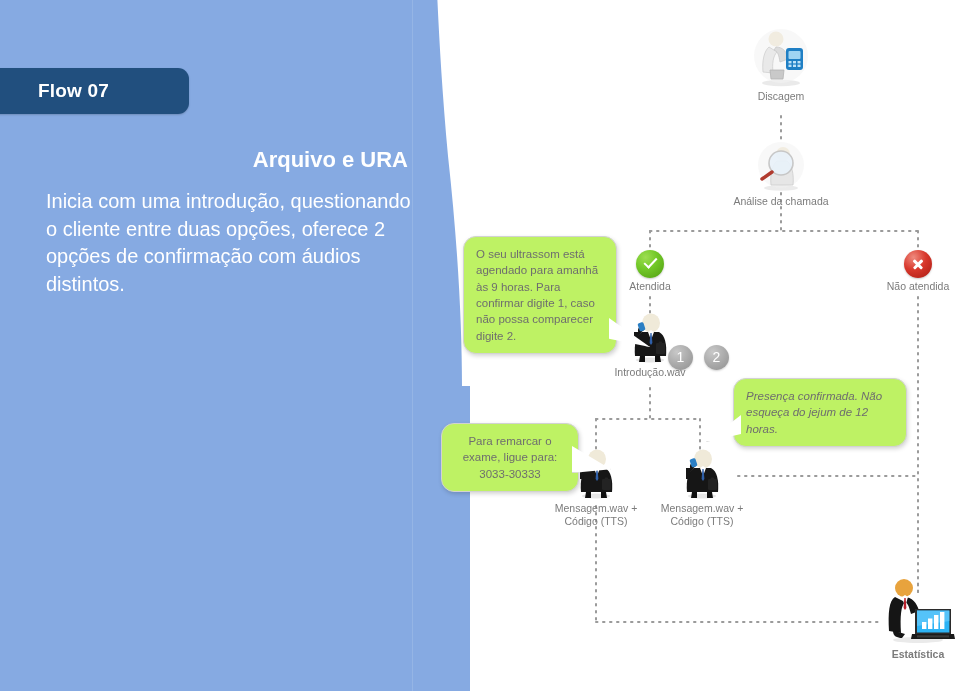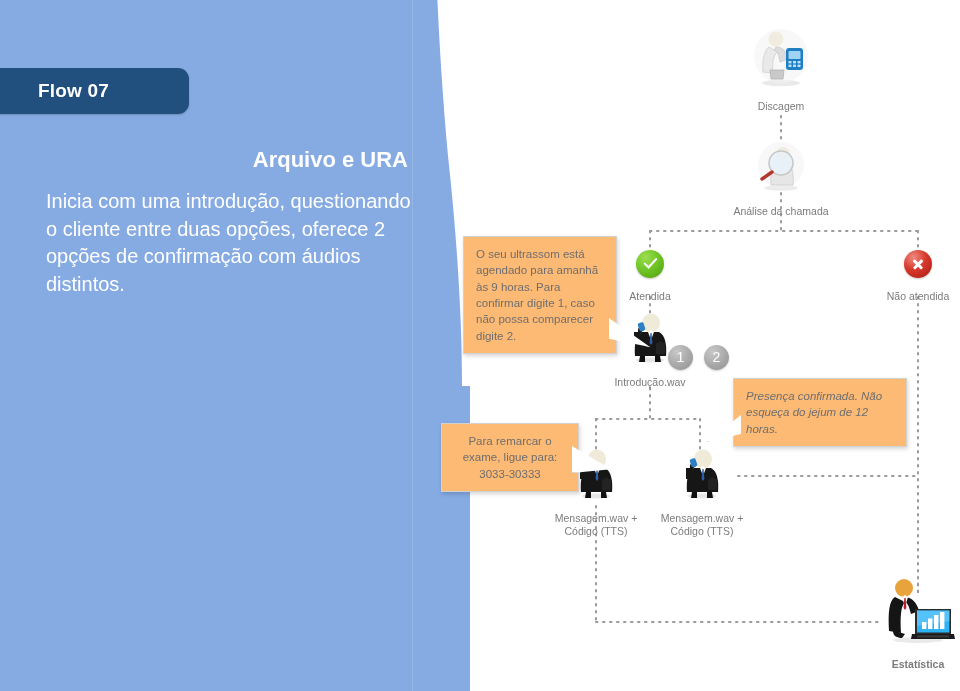--- a/index.html
+++ b/index.html
@@ -117,21 +117,21 @@
   .node {
     position: absolute;
     z-index: 7;
     text-align: center;
   }
   .node-caption {
     font-size: 10.5px;
     color: #7b7b7b;
     white-space: nowrap;
     line-height: 1.25;
-    margin-top: 12px;
+    margin-top: 2px;
   }
   .node-caption.wrap { white-space: normal; }
 
   
   .status-circle {
     width: 28px;
     height: 28px;
     border-radius: 50%;
     margin: 0 auto;
     position: relative;
@@ -177,23 +177,23 @@
     color: #ffffff;
     font-size: 14px;
     line-height: 25px;
     text-align: center;
     box-shadow: 0 1px 2px rgba(0,0,0,0.18);
   }
 
   
   .bubble {
     position: absolute;
-    background: #fdba74;
+    background: #bef264;
     border: 1px solid #d2d2d2;
-    border-radius: 0;
+    border-radius: 13px;
     box-shadow: 1px 2px 4px rgba(0,0,0,0.17);
     color: #6e6e6e;
     font-size: 11.5px;
     line-height: 1.42;
     padding: 9px 12px;
     z-index: 9;
   }
 
   
   .bubble-audio { left: 463px; top: 236px; width: 128px; }

